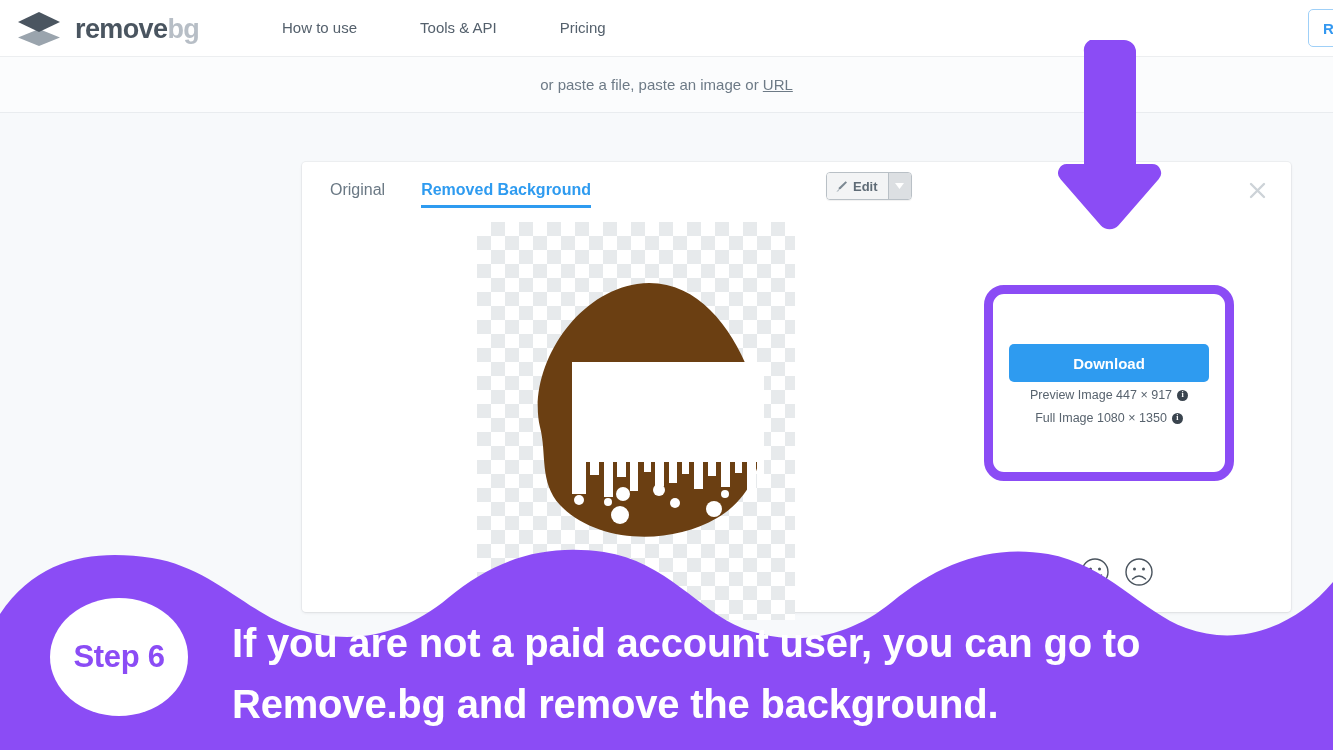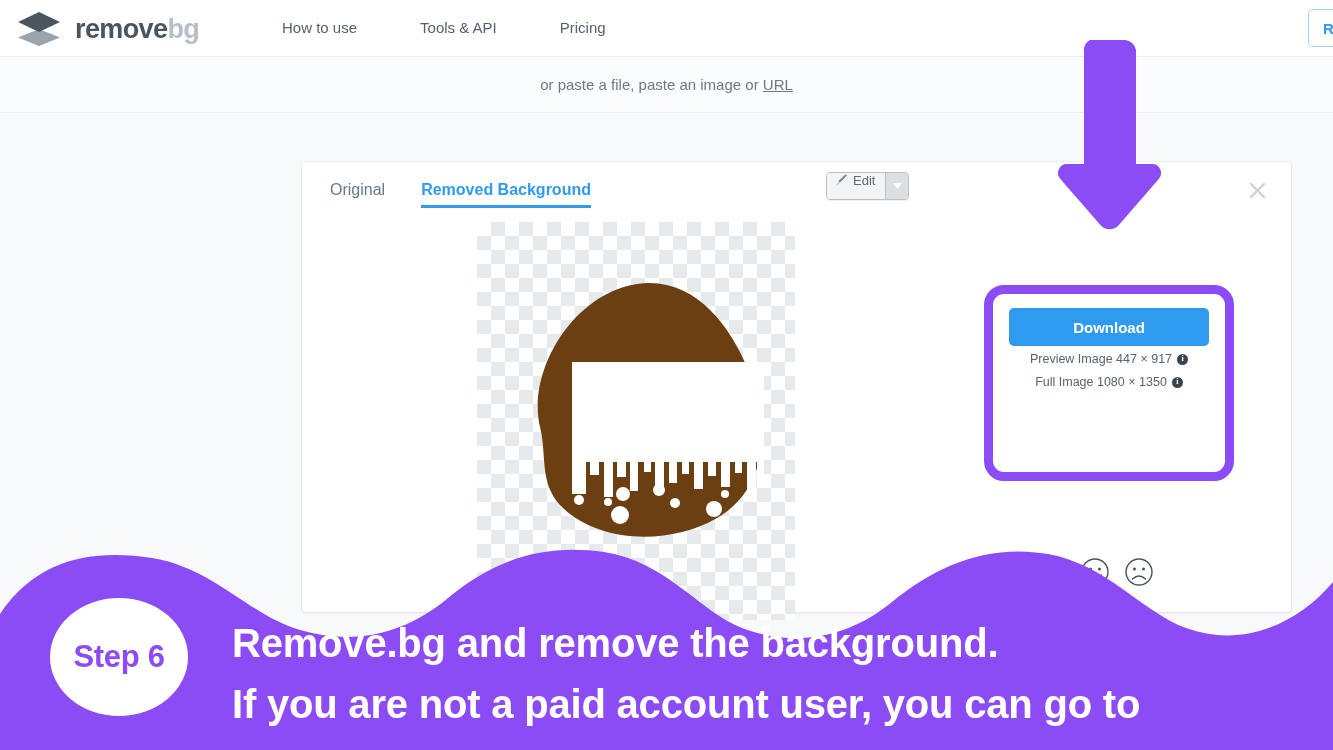--- a/index.html
+++ b/index.html
@@ -89,39 +89,39 @@
     overflow:hidden;
   }
   #blob-svg{position:absolute;left:0;top:0;width:318px;height:398px;}
 
   #edit-btn{
     position:absolute;left:524px;top:10px;height:26px;display:flex;
     border:1px solid #b9c0c6;border-radius:4px;overflow:hidden;
     box-shadow:0 1px 1px rgba(0,0,0,.06);cursor:pointer;
   }
   #edit-main{
-    background:#f3f4f5;display:flex;align-items:flex-start;gap:5px;
-    padding:0 10px 0 8px;font-size:13px;font-weight:normal;color:#5f6b76;
+    background:#f3f4f5;display:flex;align-items:center;gap:5px;
+    padding:0 10px 0 8px;font-size:13px;font-weight:bold;color:#5f6b76;
   }
   #edit-caret{
     background:#dcdfe2;width:22px;display:flex;align-items:center;justify-content:center;
     border-left:1px solid #b9c0c6;
   }
 
   
   #download-ring{
     position:absolute;left:682px;top:123px;width:250px;height:196px;
     border:9px solid #8b4cf5;border-radius:20px;background:#ffffff;
     box-sizing:border-box;
   }
   #download-inner{padding:14px 16px 12px;}
   #download-btn{
     height:38px;background:#2e9bf0;border-radius:5px;
     display:flex;align-items:center;justify-content:center;
-    color:#ffffff;font-size:15px;font-weight:bold;cursor:pointer;
+    color:#ffffff;font-size:15px;font-weight:bold;cursor:pointer;margin-top:36px;
   }
   #download-hd-btn{
     height:38px;background:#ffffff;border:1px solid #9fd0f8;border-radius:5px;
     display:flex;align-items:center;justify-content:center;
     color:#3498f0;font-size:15px;font-weight:bold;cursor:pointer;
   }
   .dl-caption{
     display:flex;align-items:center;justify-content:center;gap:5px;
     font-size:12.5px;color:#58636e;margin:6px 0 9px;white-space:nowrap;
   }
@@ -295,15 +295,15 @@
            C666,33 700,84 742,100 C795,120 848,110 892,74
            C938,36 990,16 1048,26 C1106,36 1142,84 1186,100
            C1240,120 1296,98 1333,54 L1333,222 L0,222 Z" fill="#8b4cf5"></path>
 </svg>
 
 <div id="step-badge">
   <span>Step 6</span>
 </div>
 
 <div id="caption">
+  <div>If you are not a paid account user, you can go to</div>
   <div>Remove.bg and remove the background.</div>
-  <div>If you are not a paid account user, you can go to</div>
 </div>
 
 </body></html>

